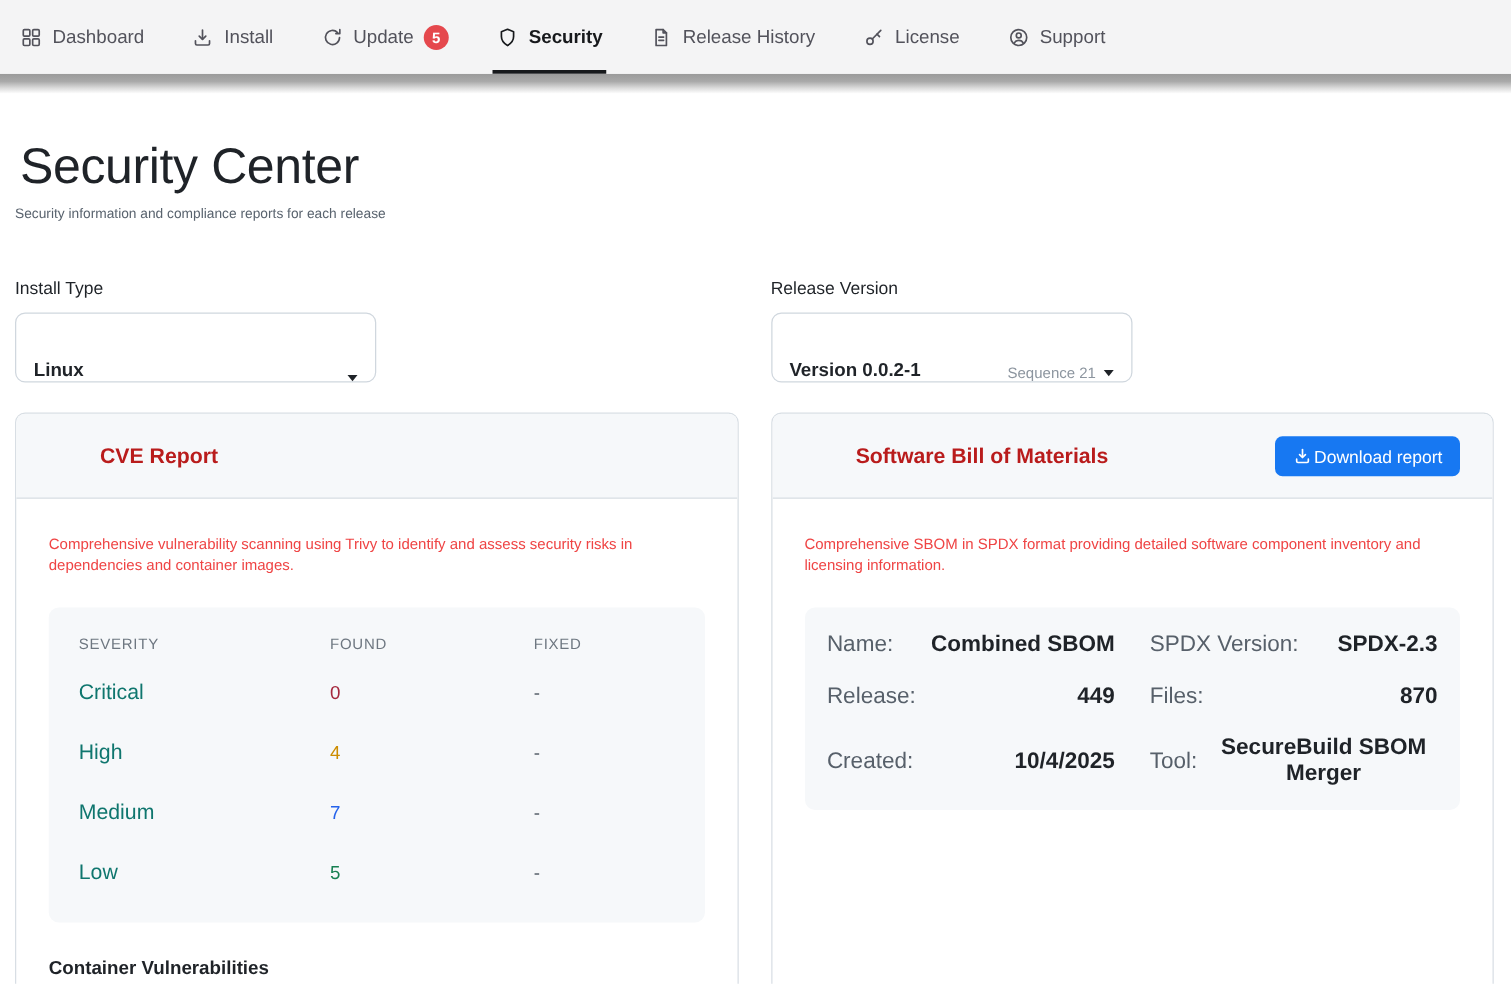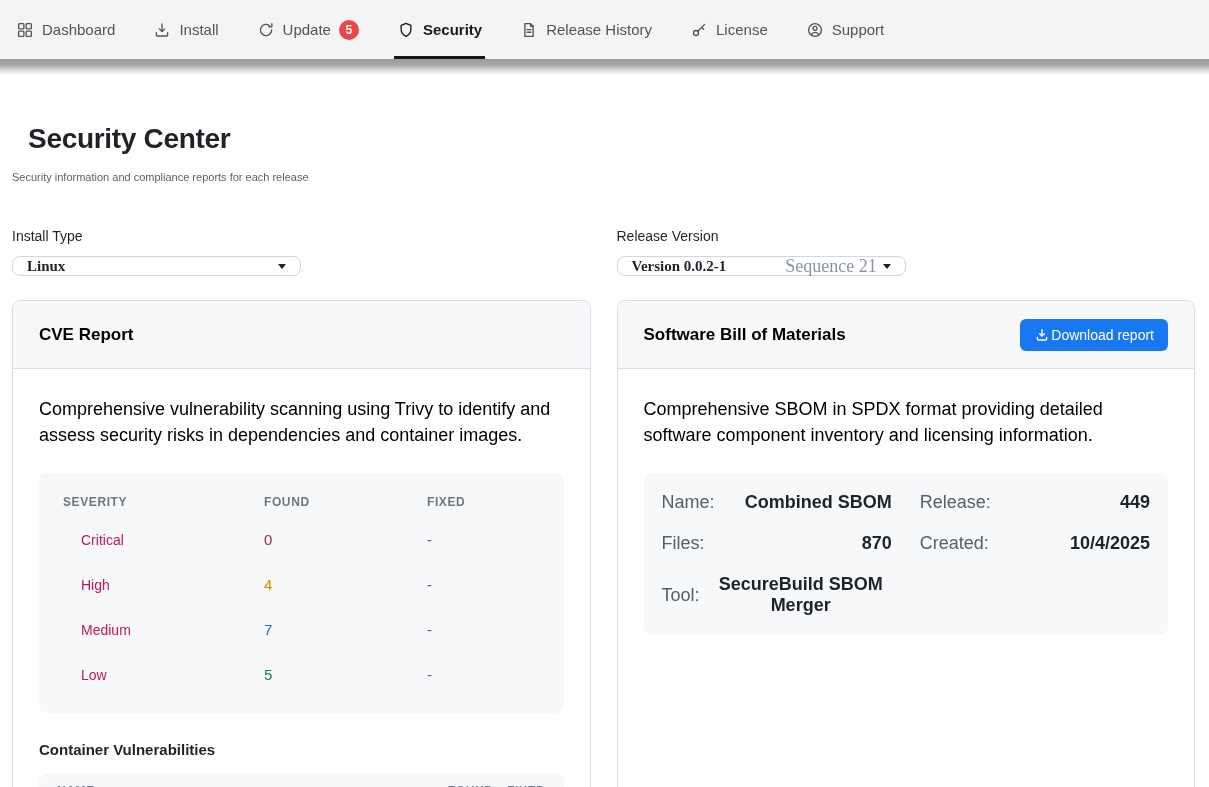--- a/index.html
+++ b/index.html
@@ -30,58 +30,58 @@
     width:20px; height:20px; border-radius:50%;
     color:#fff; font-size:12px; font-weight:700;
     display:flex; align-items:center; justify-content:center;
   }
   .scroll-shadow {
     height:16px;
     background:linear-gradient(to bottom,#9a9a9a 0%,#a9a9a9 38%,#dcdcdc 72%,#ffffff 100%);
   }
   
   .main { padding:32px 14px 0 12px; }
-  .page-title { margin:16px; font-size:28px; font-weight:700; color:#1f2328; letter-spacing:-.3px; }
+  .page-title { margin:4px; font-size:40px; font-weight:400; color:#1f2328; letter-spacing:-.3px; }
   .page-subtitle { margin-top:9px; font-size:11px; color:#59636e; }
 
   .filters { display:grid; grid-template-columns:1fr 1fr; gap:26px; margin-top:45px; }
   .filter-label { font-size:14px; color:#1f2328; margin-bottom:12px; }
   .select {
-    width:50%; height:20px; background:#fff;
+    width:50%; height:56px; background:#fff;
     border:1px solid #d0d7de; border-radius:8px;
-    display:flex; align-items:center; justify-content:space-between;
-    padding:0 14px; cursor:pointer;font-family:Liberation Serif, serif;
+    display:flex; align-items:flex-end; justify-content:space-between;
+    padding:0 14px; cursor:pointer;
   }
   .select-value { font-size:15px; font-weight:700; color:#1f2328; }
-  .select-meta { display:flex; align-items:center; gap:6px; font-size:18px; color:#8c959f; }
+  .select-meta { display:flex; align-items:center; gap:6px; font-size:12px; color:#8c959f; }
   .caret {
     width:0; height:0; flex:0 0 auto;
     border-left:4px solid transparent; border-right:4px solid transparent;
     border-top:5px solid #1f2328;
   }
   
   .cards { display:grid; grid-template-columns:1fr 1fr; gap:26px; margin-top:24px; align-items:stretch; }
   .card {
     border:1px solid #d8dee4; border-radius:8px; background:#fff;
     display:flex; flex-direction:column; overflow:hidden; min-height:520px;
   }
   .card-header {
     flex:0 0 auto; height:68px; padding:0 26px;
     background:#f6f8fa; border-bottom:1px solid #d8dee4;
     display:flex; align-items:center; justify-content:space-between;
   }
-  .card-title { font-size:17px; font-weight:600; color:#000000; }
+  .card-title { font-size:17px; font-weight:600; color:#b91c1c;margin-left:41px; }
   .card-body { flex:1; padding:28px 26px; }
-  .card-desc { margin:0; font-size:18px; line-height:1.42; color:#000000; }
+  .card-desc { margin:0; font-size:12px; line-height:1.42; color:#ef4444; }
 
   .sev-table { margin-top:25px; background:#f6f8fa; border-radius:8px; padding:6px 24px 16px; }
   .sev-row  { display:grid; grid-template-columns:201px 163px 1fr; align-items:center; padding:14px 0; }
   .sev-head-row { display:grid; grid-template-columns:201px 163px 1fr; padding:16px 0 8px; }
-  .col-head { font-size:12px; font-weight:700; letter-spacing:.6px; color:#6e7781; }
-  .sev-name { font-size:14px; color:#be185d;margin-left:18px; }
+  .col-head { font-size:12px; font-weight:400; letter-spacing:.6px; color:#6e7781; }
+  .sev-name { font-size:17px; color:#0f766e; }
   .sev-found { font-size:15px; font-weight:500; }
   .sev-fixed { font-size:15px; color:#57606a; }
 
   .section-title { margin-top:28px; font-size:15px; font-weight:600; color:#1f2328; }
   .cv-header {
     margin-top:15px; background:#f6f8fa; border-radius:8px;
     display:grid; grid-template-columns:1fr 76px 52px;
     padding:11px 18px;
   }
   .cv-header .right { text-align:right; }
@@ -249,20 +249,24 @@
       </div>
       <div class="card-body">
         <p class="card-desc">Comprehensive SBOM in SPDX format providing detailed software component inventory and licensing information.</p>
 
         <div class="sbom-details">
           <div class="detail-cell">
             <span class="detail-label">Name:</span>
             <span class="detail-value">Combined SBOM</span>
           </div>
           <div class="detail-cell">
+            <span class="detail-label">SPDX Version:</span>
+            <span class="detail-value">SPDX-2.3</span>
+          </div>
+          <div class="detail-cell">
             <span class="detail-label">Release:</span>
             <span class="detail-value">449</span>
           </div>
           <div class="detail-cell">
             <span class="detail-label">Files:</span>
             <span class="detail-value">870</span>
           </div>
           <div class="detail-cell">
             <span class="detail-label">Created:</span>
             <span class="detail-value">10/4/2025</span>

